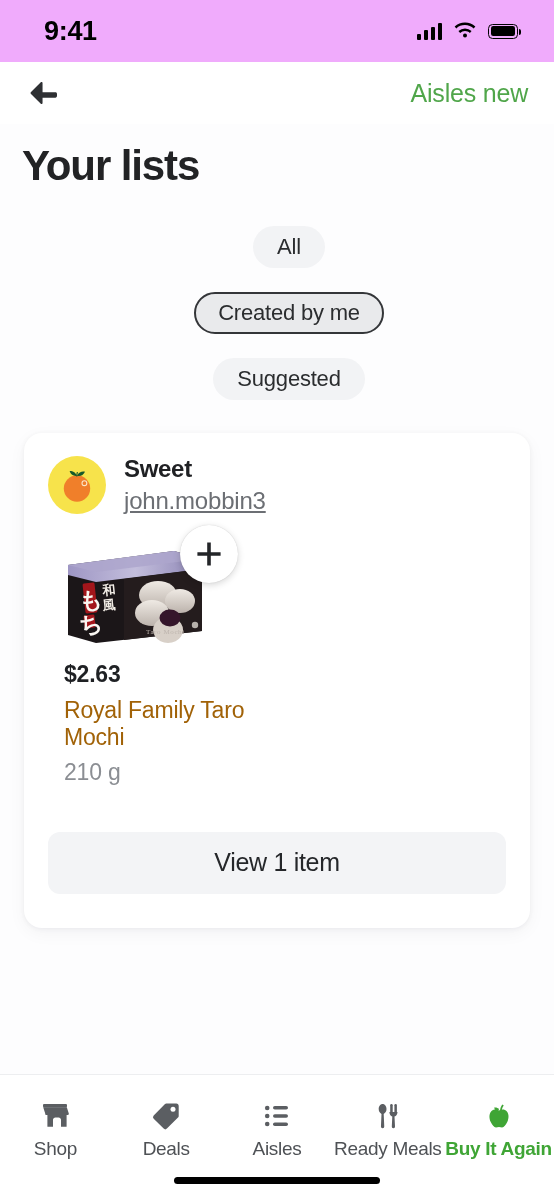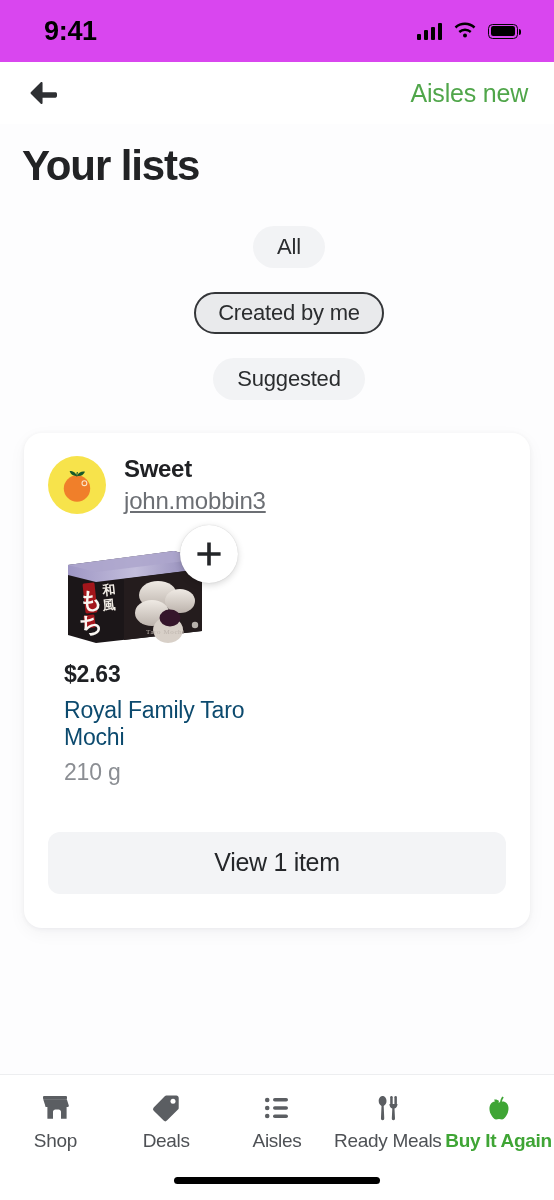--- a/index.html
+++ b/index.html
@@ -13,21 +13,21 @@
   .phone {
     position:relative;
     width:554px; height:1200px;
     background:#fdfdfe;
     display:flex; flex-direction:column;
   }
 
   
   .status-bar {
     height:62px; flex:0 0 62px;
-    background:#d946ef;
+    background:#f0abfc;
     display:flex; align-items:center; justify-content:space-between;
     padding:0 36px 0 44px;
   }
   .status-time {
     font-size:27px; font-weight:bold; color:#000;
     letter-spacing:-0.3px;
   }
   .status-icons { display:flex; align-items:center; gap:11px; }
   .signal { display:flex; align-items:flex-end; gap:2.5px; height:17px; }
   .signal i { display:block; width:4.5px; background:#000; border-radius:1px; }
@@ -112,41 +112,41 @@
     position:absolute; left:118px; top:-14px;
     width:58px; height:58px; border-radius:50%;
     background:#ffffff;
     box-shadow:0 2px 7px rgba(0,0,0,0.16), 0 0 1px rgba(0,0,0,0.2);
     display:flex; align-items:center; justify-content:center;
     cursor:pointer; z-index:3; border:none;
   }
   .product-meta { padding:14px 24px 0 16px; }
   .price { font-size:23px; font-weight:bold; color:#1F2124; letter-spacing:-0.2px; }
   .pname {
-    font-size:23px; color:#0c4a6e; line-height:1.17;
+    font-size:23px; color:#a16207; line-height:1.17;
     margin-top:9px; max-width:215px; letter-spacing:-0.2px;
   }
   .psize { font-size:23px; color:#8B8E93; margin-top:8px; letter-spacing:-0.2px; }
 
   .view-btn {
     margin:46px 24px 0 24px;
     height:62px; border-radius:12px;
     background:#F3F4F6; border:none;
     display:flex; align-items:center; justify-content:center;
     font-size:25px; color:#25272A; letter-spacing:-0.3px;
     cursor:pointer; width:calc(100% - 48px);
     font-family:"Liberation Sans", sans-serif;
   }
 
   
   .tabbar {
     flex:0 0 86px; height:86px;
     background:#ffffff;
     border-top:1px solid #EDEEF0;
-    display:flex; align-items:center; justify-content:space-around;
+    display:flex; align-items:flex-end; justify-content:space-around;
     padding-top:10px;
   }
   .tab {
     display:flex; flex-direction:column; align-items:center; gap:7px;
     cursor:pointer; flex:1 1 0; background:none; border:none;
     font-family:"Liberation Sans", sans-serif;
   }
   .tab-label { font-size:19px; color:#4E5155; letter-spacing:-0.3px; white-space:nowrap; }
   .tab.active .tab-label { color:#3FA535; font-weight:bold; }
 

